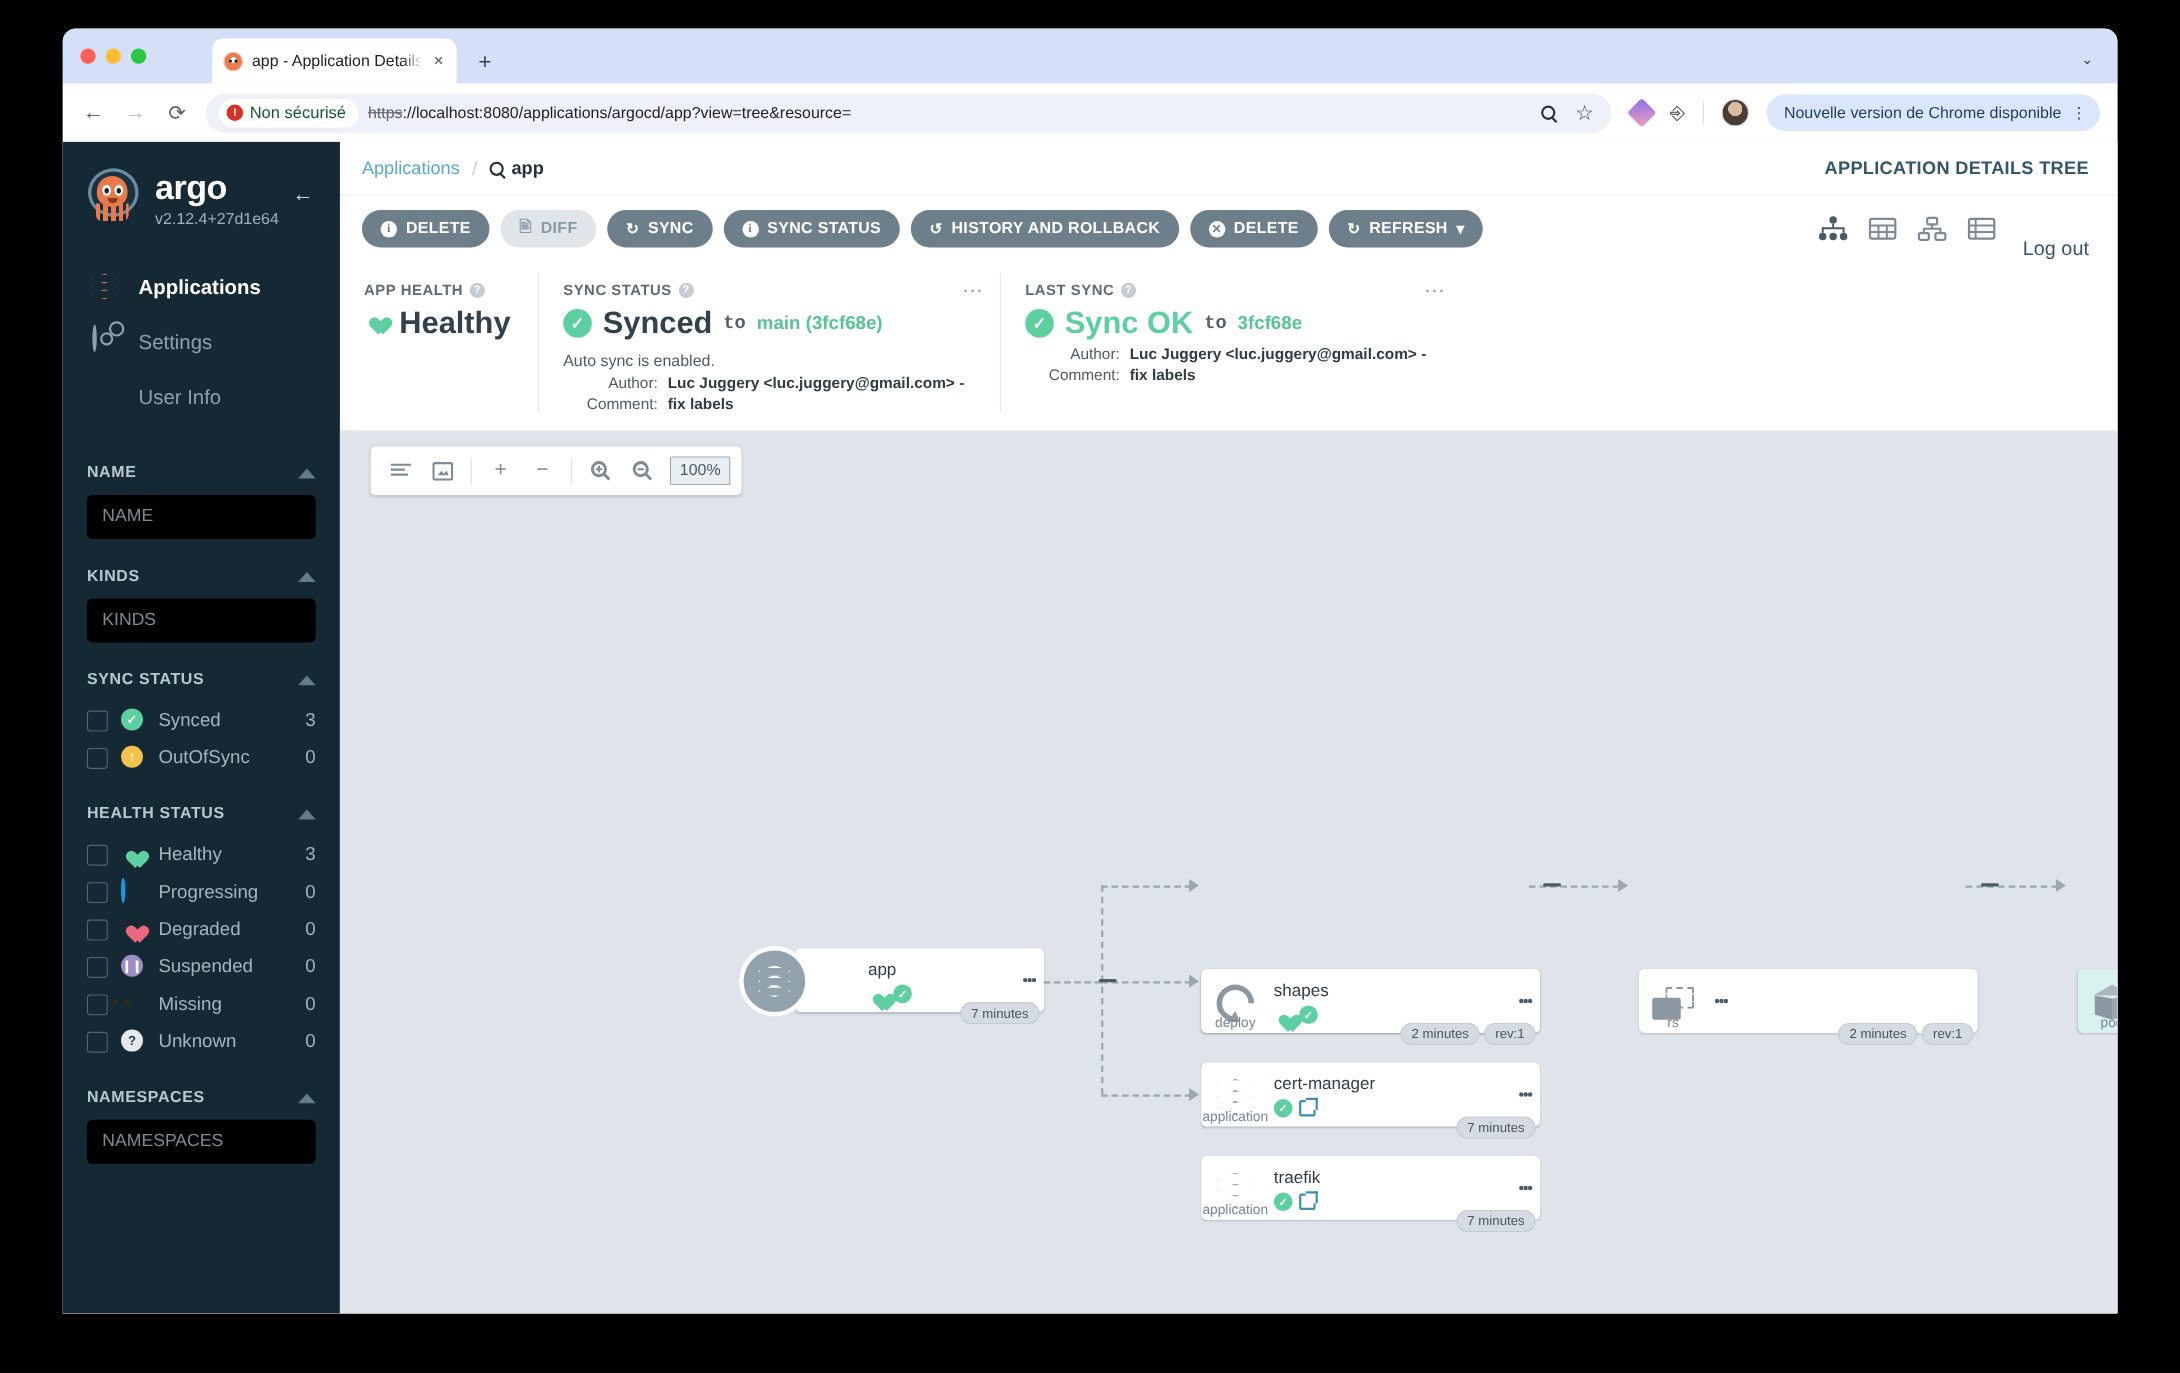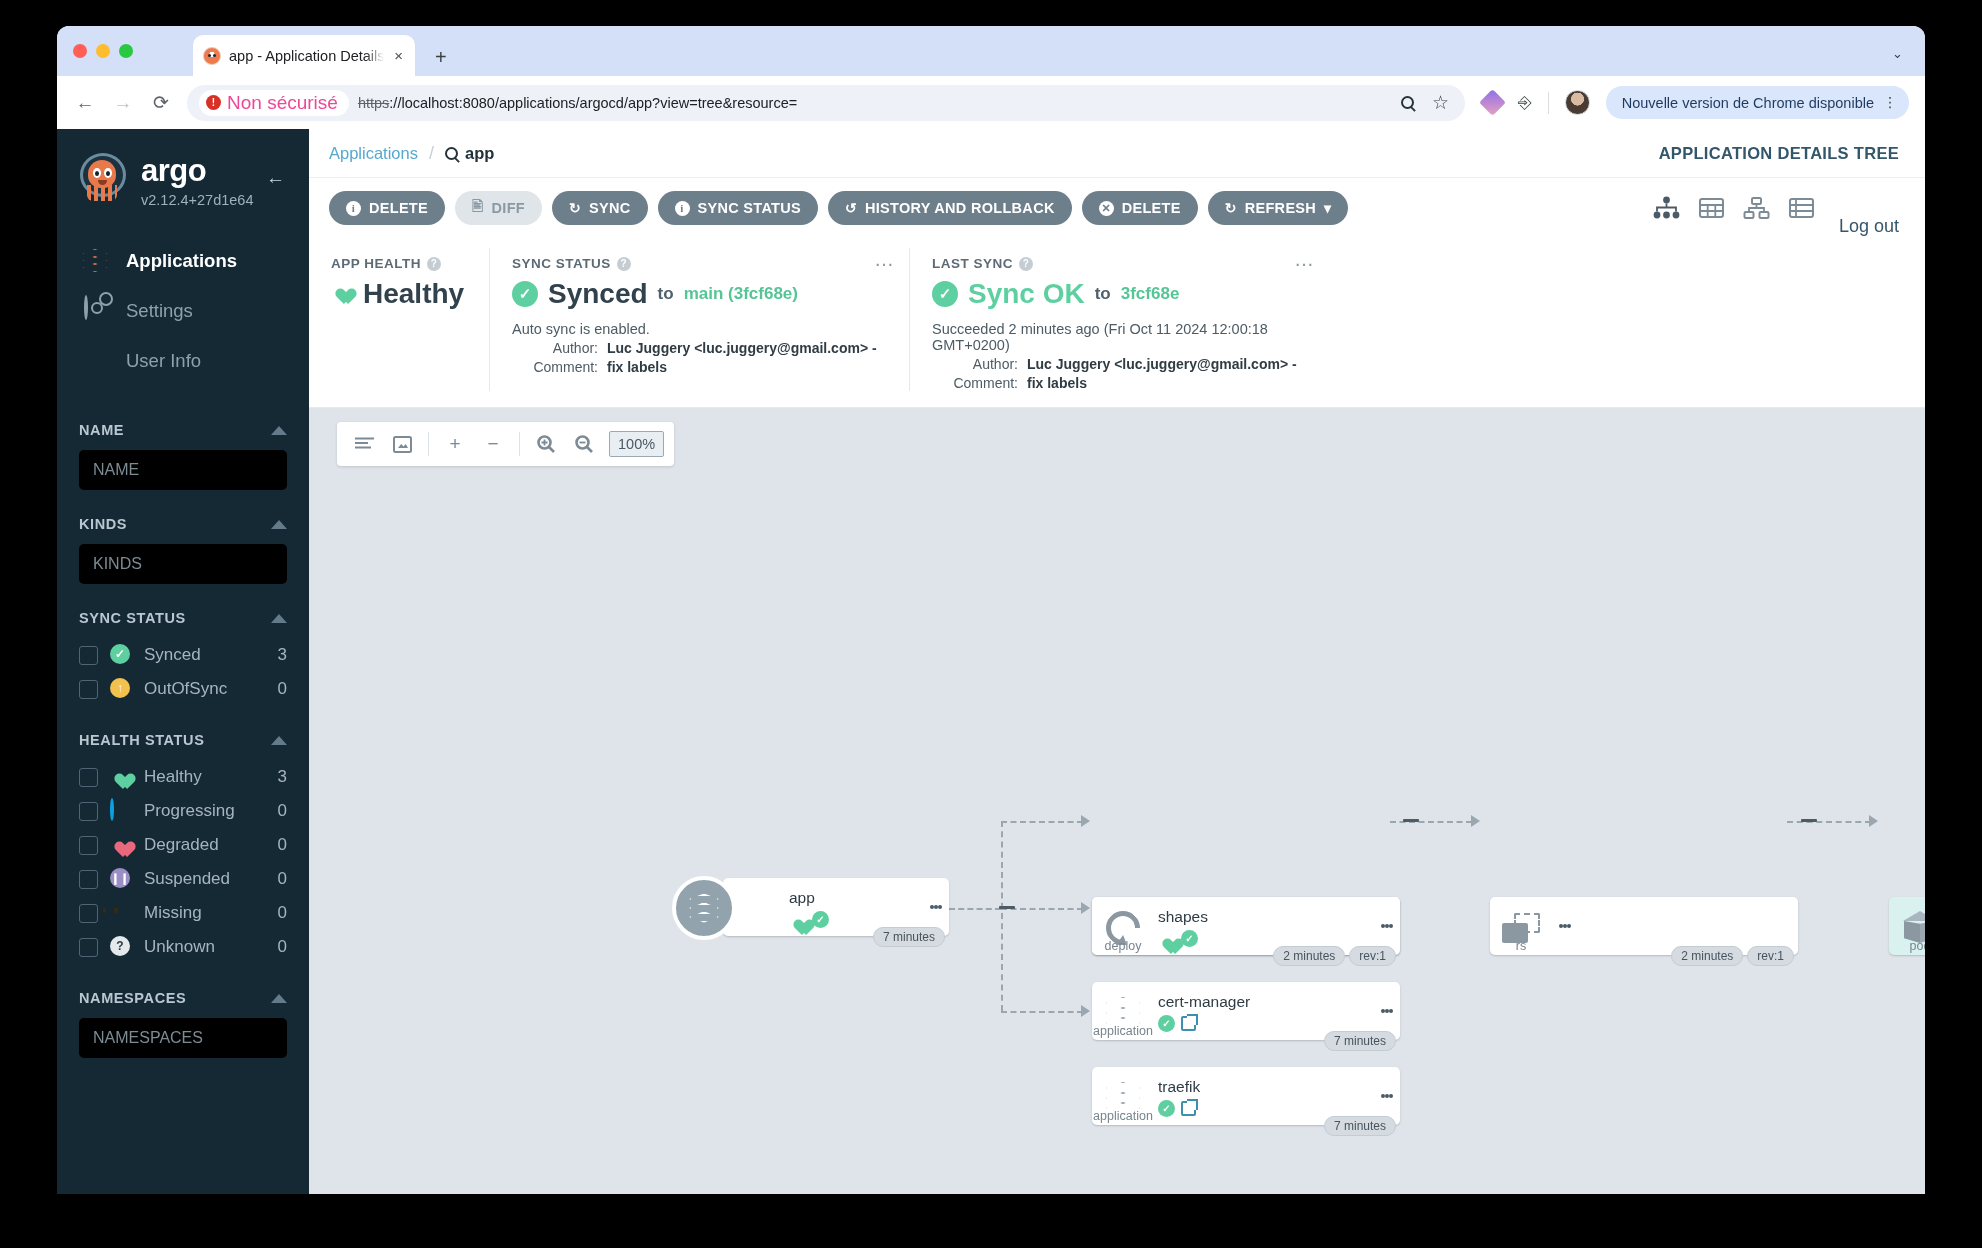--- a/index.html
+++ b/index.html
@@ -89,21 +89,21 @@
     border-radius: 14px;
     padding: 3px 11px 3px 7px;
     height: 26px;
   }
   .ns-badge {
     width: 15px; height: 15px; border-radius: 50%;
     background: #d93025; color: #fff;
     font-size: 10px; line-height: 15px; text-align: center;
     font-weight: bold;
   }
-  .ns-text { font-size: 19px; color: #ec4899; white-space: nowrap; }
+  .ns-text { font-size: 15px; color: #14532d; white-space: nowrap; }
   .url { font-size: 14.5px; color: #202124; white-space: nowrap; }
   .url .scheme { text-decoration: line-through; color: #5f6368; }
   .omni-right { margin-left: auto; display: flex; align-items: center; gap: 18px; padding-right: 2px; }
   .ext-row { display: flex; align-items: center; gap: 16px; margin-left: 4px; }
   .gem {
     width: 19px; height: 19px;
     background: linear-gradient(135deg, #8e6fe8, #e8a0c0);
     transform: rotate(45deg);
     border-radius: 3px;
   }
@@ -405,21 +405,21 @@
   }
   .scard-main { display: flex; align-items: center; gap: 10px; margin-top: 7px; }
   .big-label { font-size: 28px; color: #32424c; font-weight: bold; }
   .big-label.green { color: #5ecfa0; }
   .check-badge {
     width: 26px; height: 26px; border-radius: 50%;
     background: #5ecfa0; color: #ffffff;
     display: inline-flex; align-items: center; justify-content: center;
     font-size: 15px; font-weight: bold;
   }
-  .to-txt { font-size: 17px; color: #51616b; font-weight: bold; }
+  .to-txt { font-size: 17px; color: #51616b; font-weight: bold; font-family: Liberation Mono, monospace; }
   .rev-txt { font-size: 17px; color: #55c596; font-weight: bold; }
   .scard-sub { font-size: 14.5px; color: #4d5b64; margin-top: 11px; }
   .kvline { display: flex; gap: 9px; font-size: 14px; color: #3b4950; margin-top: 3px; }
   .kvline .k { width: 86px; text-align: right; color: #4d5b64; flex: 0 0 86px; }
   .kvline .v { font-weight: bold; color: #2f3c44; }
 
   
   .canvas {
     flex: 1;
     background: #dfe4ea;
@@ -895,21 +895,20 @@
             <span>LAST SYNC</span>
             <span class="qmark">?</span>
           </div>
           <span class="ellipsis-btn">…</span>
           <div class="scard-main">
             <span class="check-badge">✓</span>
             <span class="big-label green">Sync OK</span>
             <span class="to-txt">to</span>
             <span class="rev-txt">3fcf68e</span>
           </div>
-          <div class="scard-sub">Succeeded 2 minutes ago (Fri Oct 11 2024 12:00:18 GMT+0200)</div>
           <div class="kvline">
             <span class="k">Author:</span>
             <span class="v">Luc Juggery &lt;luc.juggery@gmail.com&gt; -</span>
           </div>
           <div class="kvline">
             <span class="k">Comment:</span>
             <span class="v">fix labels</span>
           </div>
         </div>
       </div>

